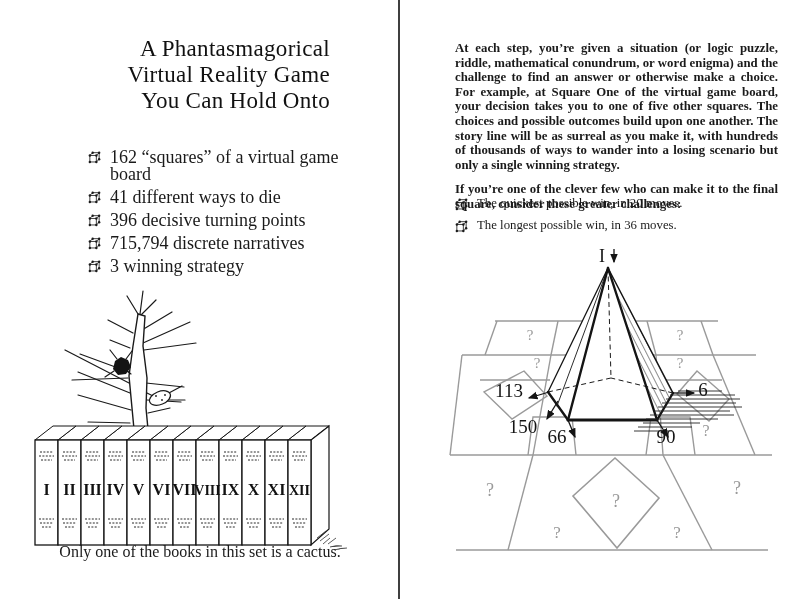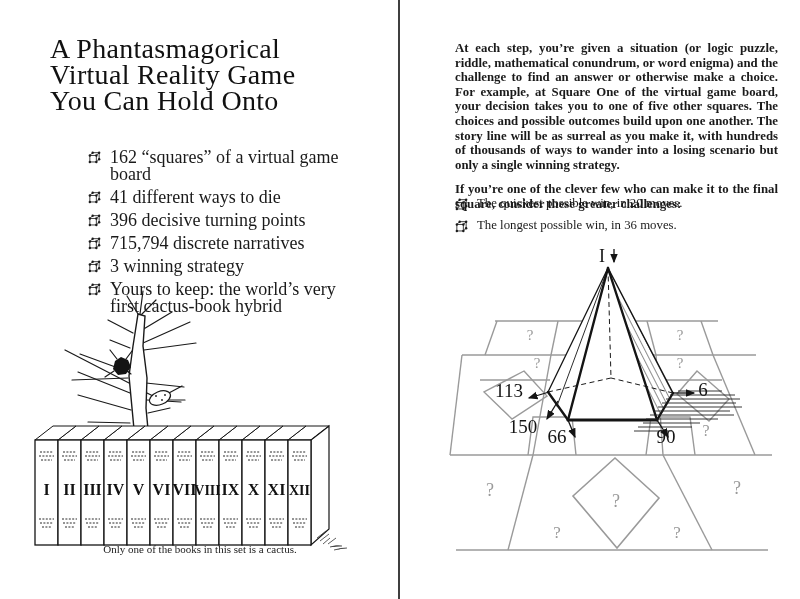--- a/index.html
+++ b/index.html
@@ -1,26 +1,26 @@
 <!DOCTYPE html>
 <html><head>
 <meta charset="utf-8">
 <style>
   html,body{margin:0;padding:0;background:#e8e8e8;}
   #page{position:relative;width:800px;height:599px;background:#ffffff;overflow:hidden;
         font-family:"Liberation Serif","DejaVu Serif",serif;color:#1a1a1a;}
   .abs{position:absolute;}
   #divider{left:398px;top:0;width:2px;height:599px;background:#3f3f3f;}
-  #title{left:50px;top:36px;width:280px;text-align:left;font-size:28px;line-height:26px;
+  #title{left:50px;top:36px;width:280px;text-align:right;font-size:23px;line-height:26px;
          color:#111;letter-spacing:.3px;}
   ul.feat{list-style:none;margin:0;padding:0;}
   ul.feat li{display:flex;align-items:flex-start;margin-bottom:6px;font-size:18px;line-height:17px;}
   ul.feat li .cube{flex:0 0 13px;width:13px;height:13px;margin:2px 9px 0 0;}
   #features{left:88px;top:149px;width:268px;}
-  #caption{left:20px;top:543px;width:360px;text-align:center;font-size:11px;}
+  #caption{left:20px;top:543px;width:360px;text-align:center;font-size:16px;}
   #rtext{left:455px;top:41px;width:323px;font-size:12.8px;line-height:14.6px;text-align:justify;}
   #rtext p{margin:0;font-weight:bold;}
   #rtext p + p{margin-top:10px;}
   #challenges{left:455px;top:196px;width:323px;}
   ul.feat.ch li{margin-bottom:7px;font-size:12.8px;line-height:15px;}
   svg text{font-family:"Liberation Serif","DejaVu Serif",serif;}
   .qm{fill:#9a9a9a;}
   .num{fill:#141414;}
 </style>
 </head>
@@ -83,26 +83,20 @@
       <svg class="cube" viewBox="0 0 14 14">
           <use href="#cube"></use>
         </svg>
       <span>715,794 discrete narratives</span>
       </li>
     <li>
       <svg class="cube" viewBox="0 0 14 14">
           <use href="#cube"></use>
         </svg>
       <span>3 winning strategy</span>
-      </li>
-    <li>
-      <svg class="cube" viewBox="0 0 14 14">
-          <use href="#cube"></use>
-        </svg>
-      <span style="width:240px;">Yours to keep: the world’s very first cactus-book hybrid</span>
       </li>
   </ul>
 
   <svg class="abs" style="left:20px;top:288px" width="360" height="270" viewBox="0 0 360 270">
 
     <g stroke="#1a1a1a" stroke-width="1.2" fill="none" stroke-linecap="round">
       <line x1="118" y1="26" x2="107" y2="8"></line>
         <line x1="120" y1="26" x2="123" y2="3"></line>
       <line x1="121" y1="27" x2="136" y2="12"></line>
         <line x1="113" y1="45" x2="88" y2="32"></line>

